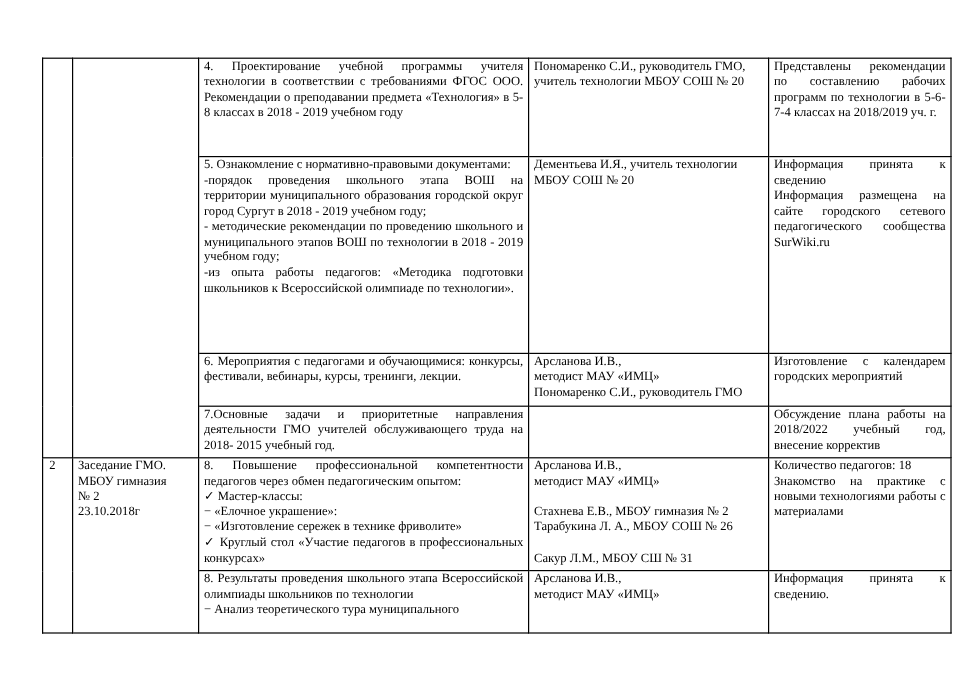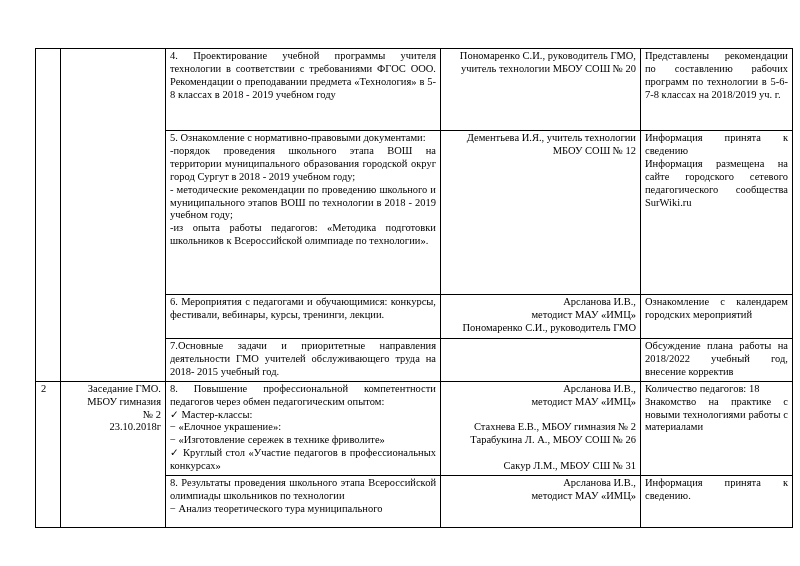--- a/index.html
+++ b/index.html
@@ -31,24 +31,24 @@
     line-height: 12.9px;
     white-space: pre-line;
     overflow: hidden;
   }
   col.c-num    { width: 25px; }
   col.c-meet   { width: 105px; }
   col.c-agenda { width: 275px; }
   col.c-resp   { width: 200px; }
   col.c-result { width: 152px; }
   td.agenda { text-align: justify; }
-  td.resp   { text-align: right; }
+  td.resp   { text-align: left; }
   td.result { text-align: justify; }
   td.num    { text-align: left; padding-left: 5px; }
-  td.meeting{ text-align: right; font-family: Liberation Serif, serif; }
+  td.meeting{ text-align: left; font-family: Liberation Serif, serif; }
   tr.h82  { height: 82px; }
   tr.h164 { height: 164px; }
   tr.h44  { height: 44px; }
   tr.h34  { height: 34px; }
   tr.h89  { height: 89px; }
   tr.h52  { height: 52px; }
 </style>
 </head>
 <body>
 
@@ -61,37 +61,37 @@
       <col class="c-resp">
       <col class="c-result">
     </colgroup>
 
     <tbody>
         <tr class="h82">
       <td class="num" rowspan="4"></td>
       <td class="meeting" rowspan="4"></td>
       <td class="agenda">4. Проектирование учебной программы учителя технологии в соответствии с требованиями ФГОС ООО. Рекомендации о преподавании предмета «Технология» в 5-8 классах в 2018 - 2019 учебном году</td>
       <td class="resp">Пономаренко С.И., руководитель ГМО, учитель технологии МБОУ СОШ № 20</td>
-      <td class="result">Представлены рекомендации по составлению рабочих программ по технологии в 5-6-7-8 классах на 2018/2019 уч. г.</td>
+      <td class="result">Представлены рекомендации по составлению рабочих программ по технологии в 5-6-7-4 классах на 2018/2019 уч. г.</td>
     </tr>
     <tr class="h164">
       <td class="agenda">5. Ознакомление с нормативно-правовыми документами:
 -порядок проведения школьного этапа ВОШ на территории муниципального образования городской округ город Сургут в 2018 - 2019 учебном году;
 - методические рекомендации по проведению школьного и муниципального этапов ВОШ по технологии в 2018 - 2019 учебном году;
 -из опыта работы педагогов: «Методика подготовки школьников к Всероссийской олимпиаде по технологии».</td>
-      <td class="resp">Дементьева И.Я., учитель технологии МБОУ СОШ № 12</td>
+      <td class="resp">Дементьева И.Я., учитель технологии МБОУ СОШ № 20</td>
       <td class="result">Информация принята к сведению
 Информация размещена на сайте городского сетевого педагогического сообщества SurWiki.ru</td>
     </tr>
     <tr class="h44">
       <td class="agenda">6. Мероприятия с педагогами и обучающимися: конкурсы, фестивали, вебинары, курсы, тренинги, лекции.</td>
       <td class="resp">Арсланова И.В.,
 методист МАУ «ИМЦ»
 Пономаренко С.И., руководитель ГМО</td>
-      <td class="result">Ознакомление с календарем городских мероприятий</td>
+      <td class="result">Изготовление с календарем городских мероприятий</td>
     </tr>
     <tr class="h34">
       <td class="agenda">7.Основные задачи и приоритетные направления деятельности ГМО учителей обслуживающего труда на 2018- 2015 учебный год.</td>
       <td class="resp"></td>
       <td class="result">Обсуждение плана работы на 2018/2022 учебный год, внесение корректив</td>
     </tr>
 
     <tr class="h89">
       <td class="num" rowspan="2">2</td>
       <td class="meeting" rowspan="2">Заседание ГМО.

